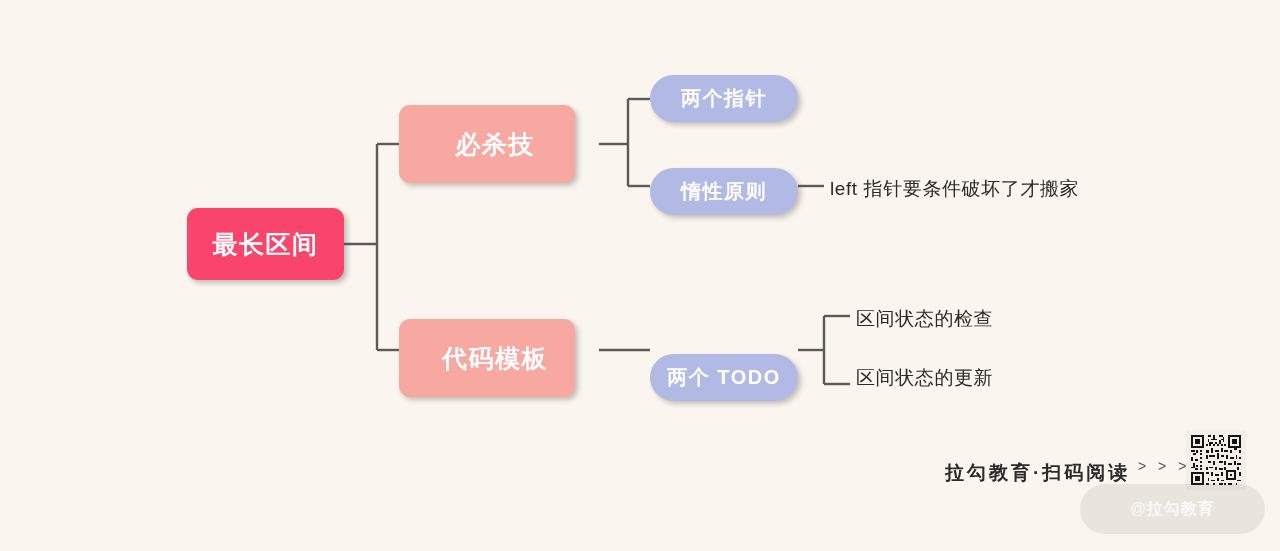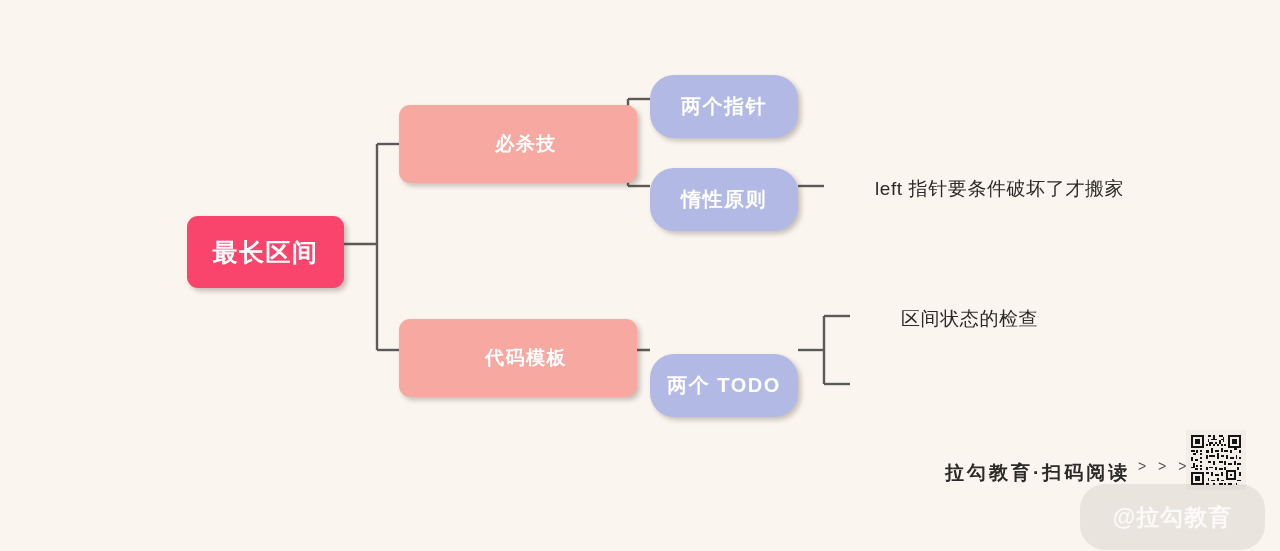--- a/index.html
+++ b/index.html
@@ -53,57 +53,55 @@
   .node-root {
     left: 187px;
     top: 208px;
     width: 157px;
     height: 72px;
     background: #f9456b;
     border-radius: 11px;
     font-size: 25px;
     font-weight: bold;
     box-shadow: 3px 3px 5px rgba(80, 70, 60, 0.33);
-    margin-top: 8px;
   }
 
   .node-branch {
-    width: 238px;
+    width: 176px;
     height: 78px;
     background: #f7a8a0;
     border-radius: 11px;
-    font-size: 19px;
+    font-size: 25px;
     font-weight: bold;
     box-shadow: 3px 3px 5px rgba(80, 70, 60, 0.30);
     padding-left: 16px;
   }
   #node-bisha  { left: 399px; top: 105px; }
   #node-daima  { left: 399px; top: 319px; }
 
   .node-leaf {
     width: 148px;
-    height: 63px;
+    height: 47px;
     background: #b2b9e4;
     border-radius: 24px;
     font-size: 20px;
     font-weight: bold;
     box-shadow: 3px 3px 5px rgba(80, 70, 60, 0.30);
   }
   #node-pointers { left: 650px; top: 75px; }
   #node-lazy     { left: 650px; top: 168px; }
   #node-todo     { left: 650px; top: 337px; margin-top: 17px; }
 
   
   .text-leaf {
     position: absolute;
     color: #2b2a28;
     font-size: 19px;
     white-space: nowrap;
     letter-spacing: 0.6px;
-    margin-left: 45px;
   }
   #text-left-pointer { left: 830px; top: 176px; }
   #text-check        { left: 856px; top: 306px; }
   #text-update       { left: 856px; top: 365px; }
 
   
   #footer {
     position: absolute;
     left: 945px;
     top: 428px;
@@ -140,28 +138,28 @@
     padding: 3px;
     box-sizing: border-box;
   }
   #qr-code svg { display: block; }
 
   #brand-badge {
     position: absolute;
     left: 135px;
     top: 56px;
     width: 185px;
-    height: 66px;
+    height: 50px;
     border-radius: 25px;
     background: rgba(120, 115, 108, 0.13);
     display: flex;
     align-items: center;
     justify-content: center;
     color: rgba(255, 255, 255, 0.80);
-    font-size: 23px;
+    font-size: 16px;
     font-weight: bold;
     letter-spacing: 1px;
     white-space: nowrap;
   }
 </style>
 </head>
 <body>
 
 <div id="canvas">
 
@@ -199,20 +197,21 @@
   <div class="node node-leaf" id="node-pointers">两个指针</div>
 
   <div class="node node-leaf" id="node-lazy">惰性原则</div>
 
   <div class="node node-leaf" id="node-todo">两个 TODO</div>
 
   <div class="text-leaf" id="text-left-pointer">left 指针要条件破坏了才搬家</div>
 
   <div class="text-leaf" id="text-check">区间状态的检查</div>
 
+  <div class="text-leaf" id="text-update">区间状态的更新</div>
 
   <div id="footer">
 
     <div id="footer-text">拉勾教育·扫码阅读</div>
 
     <div id="footer-chevrons">&gt; &gt; &gt;</div>
 
     <div id="qr-code">
       <svg width="54" height="54" viewBox="0 0 29 29" shape-rendering="crispEdges">
         <rect width="29" height="29" fill="#f3efe8"></rect>

